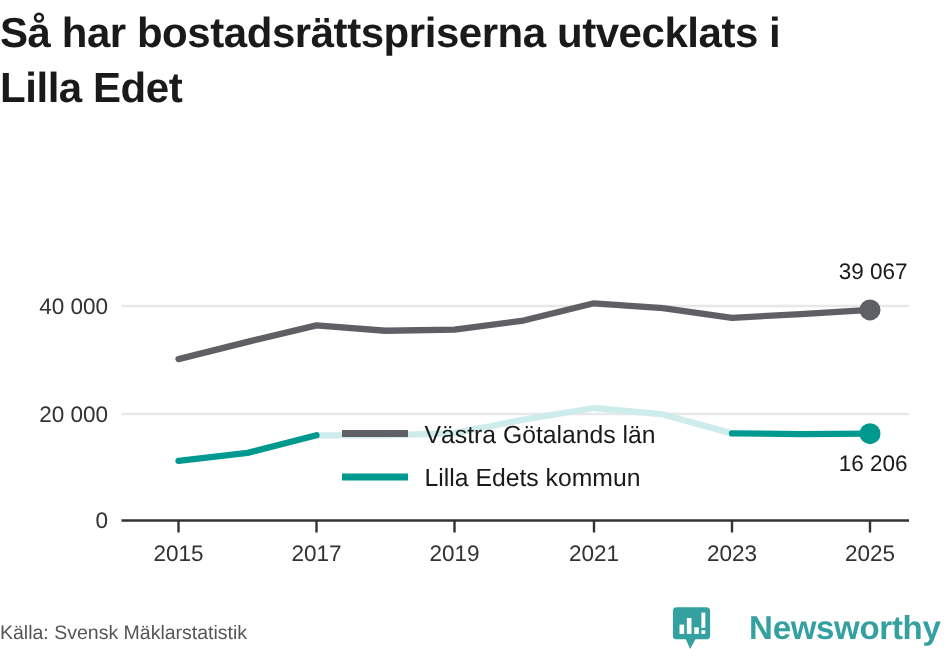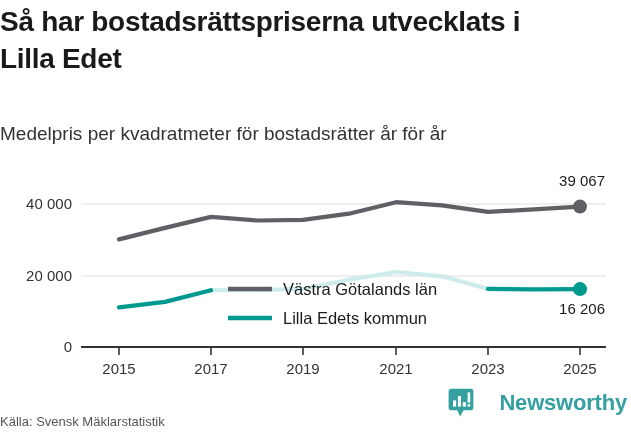--- a/index.html
+++ b/index.html
@@ -76,21 +76,21 @@
   .source {
     position: absolute;
     left: 0px;
     top: 414px;
     font-size: 13px;
     color: #555555;
   }
   .brand {
     position: absolute;
     right: 4px;
-    top: 388px;
+    top: 404px;
     display: flex;
     align-items: center;
     gap: 25px;
   }
   .brand-name {
     font-size: 22px;
     font-weight: bold;
     color: #35A0A0;
     letter-spacing: -0.2px;
     line-height: 1;
@@ -101,21 +101,20 @@
     display: block;
   }
 </style>
 </head>
 <body>
 
 <div class="page">
 
   <div class="title">Så har bostadsrättspriserna utvecklats i
 Lilla Edet</div>
-  <div class="subtitle">Medelpris per kvadratmeter för bostadsrätter år för år</div>
 
   <div class="chart-wrap">
     <svg class="chart-svg" width="631" height="220" viewBox="0 0 631 220">
 
       <g>
         <line x1="81" y1="36" x2="606" y2="36" stroke="#e8e8e8" stroke-width="1.6"></line>
         <line x1="81" y1="108" x2="606" y2="108" stroke="#e8e8e8" stroke-width="1.6"></line>
       </g>
 
       <g>

